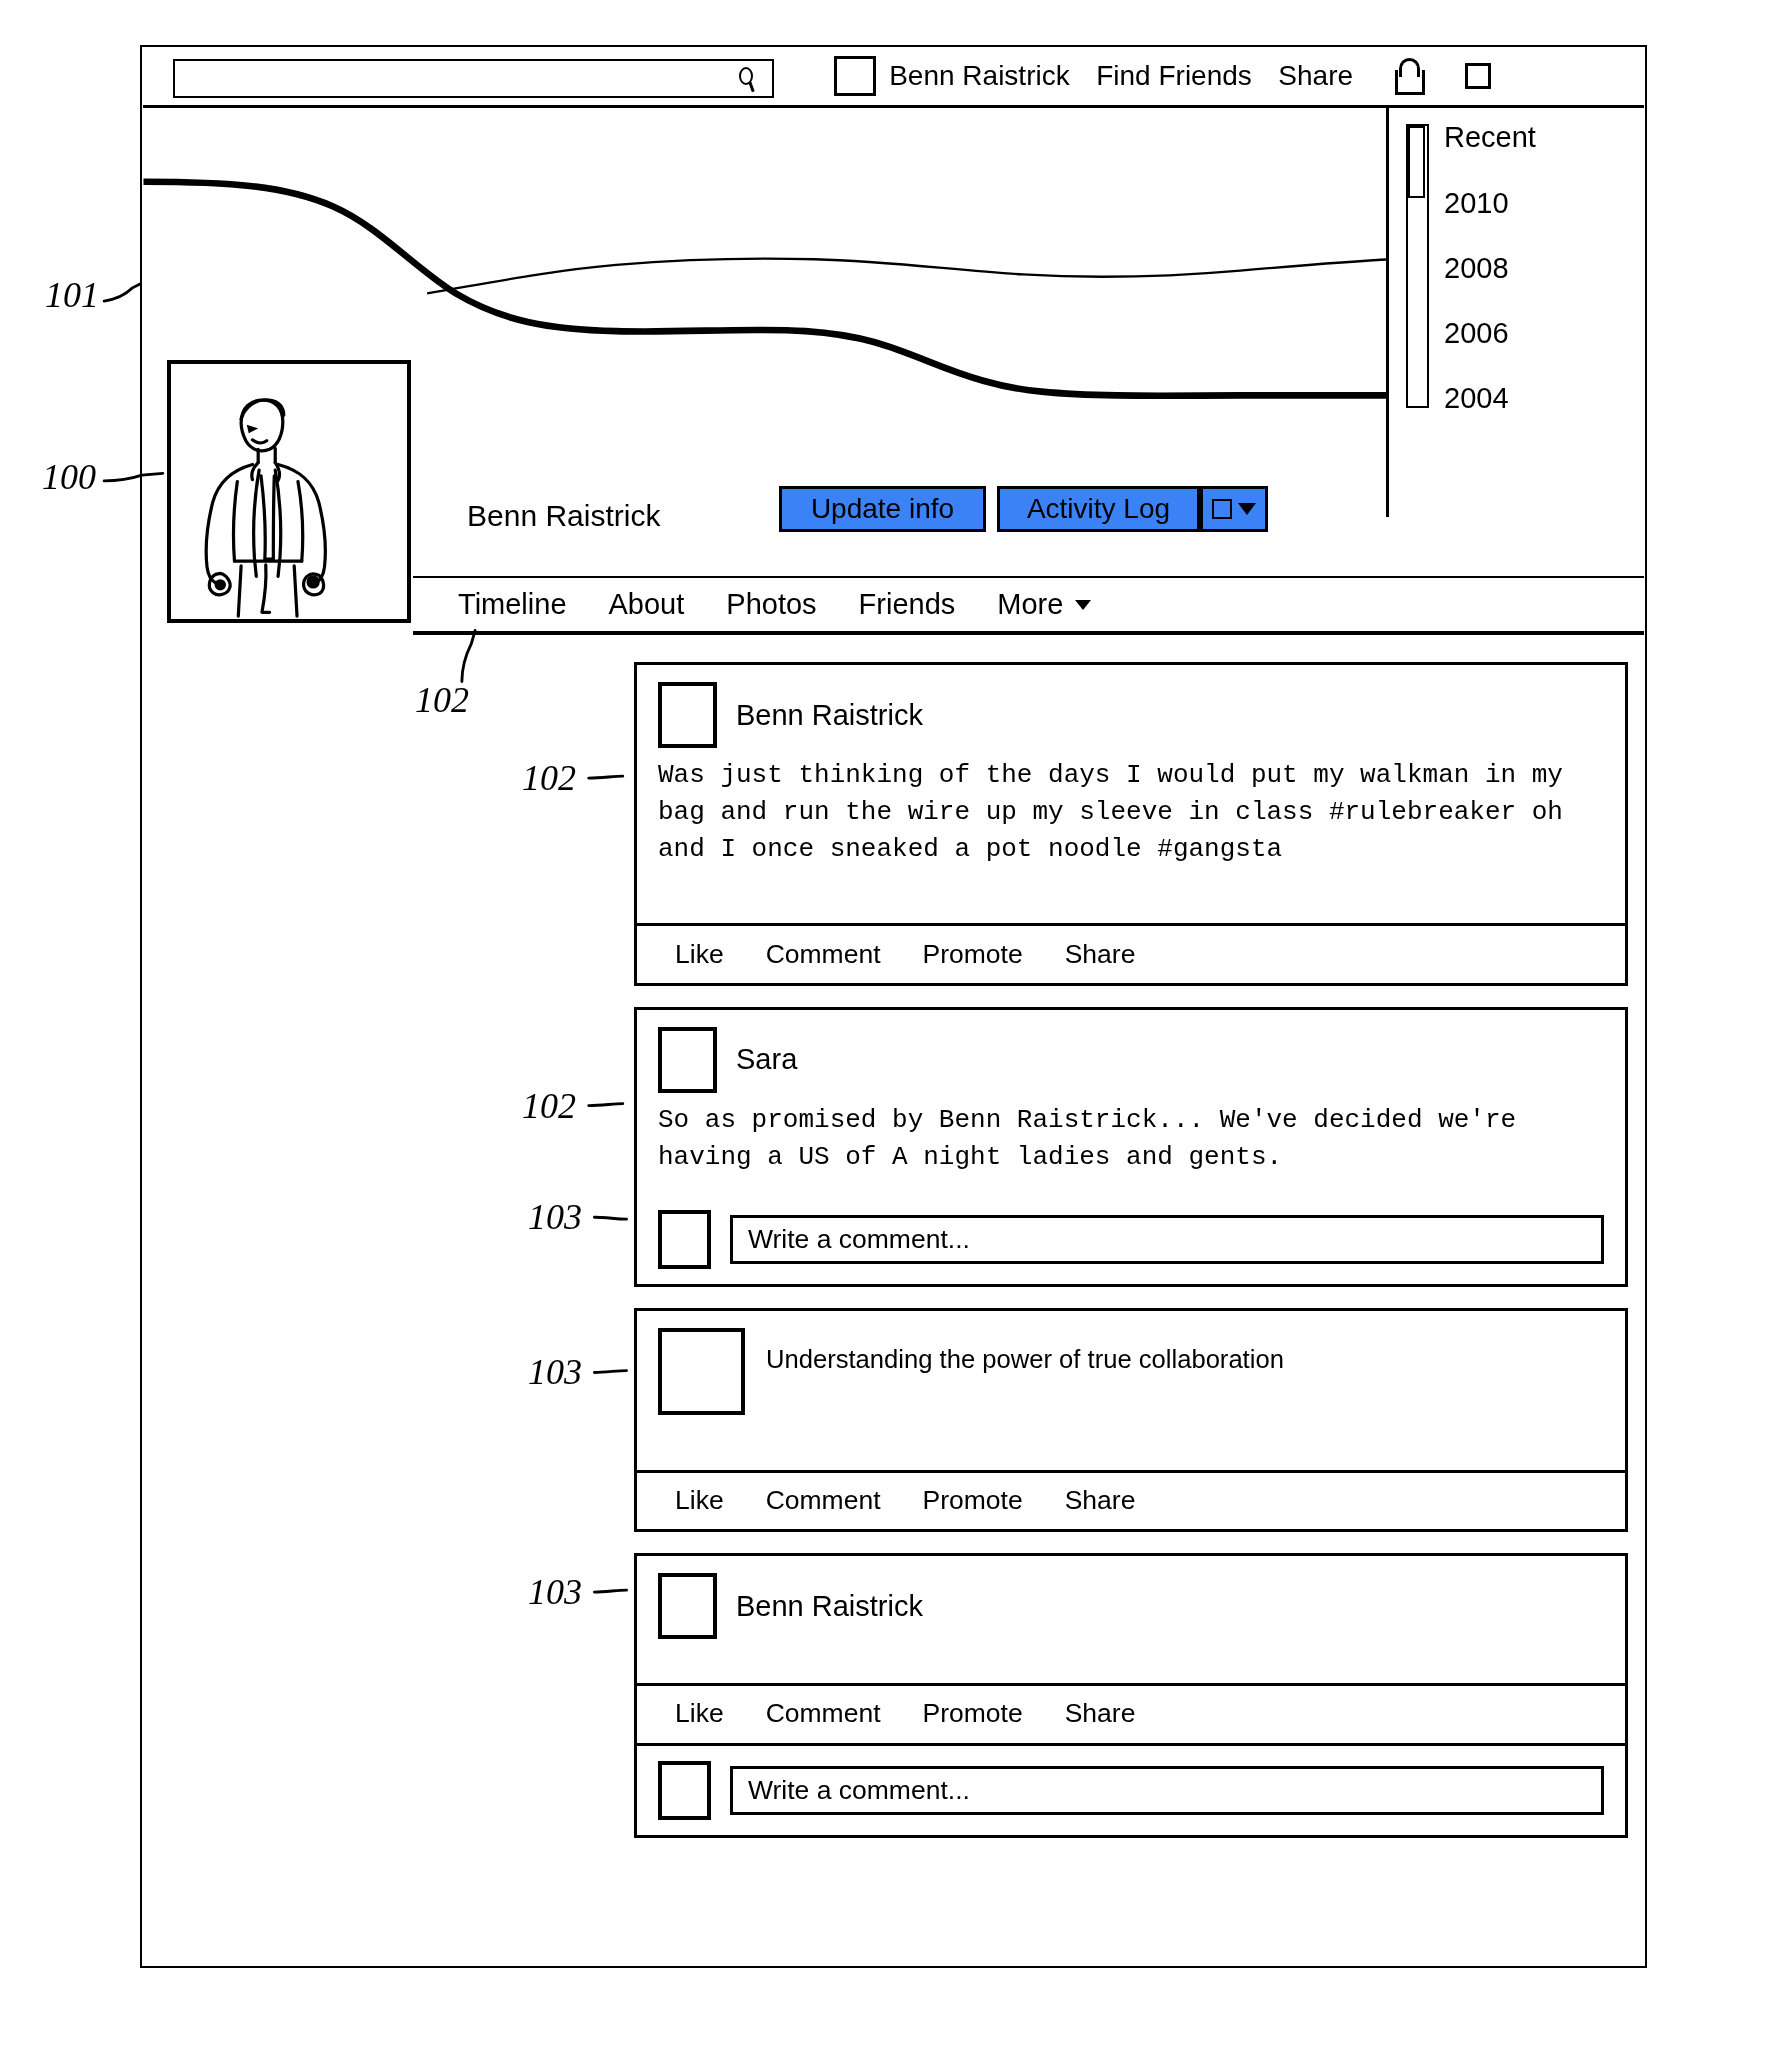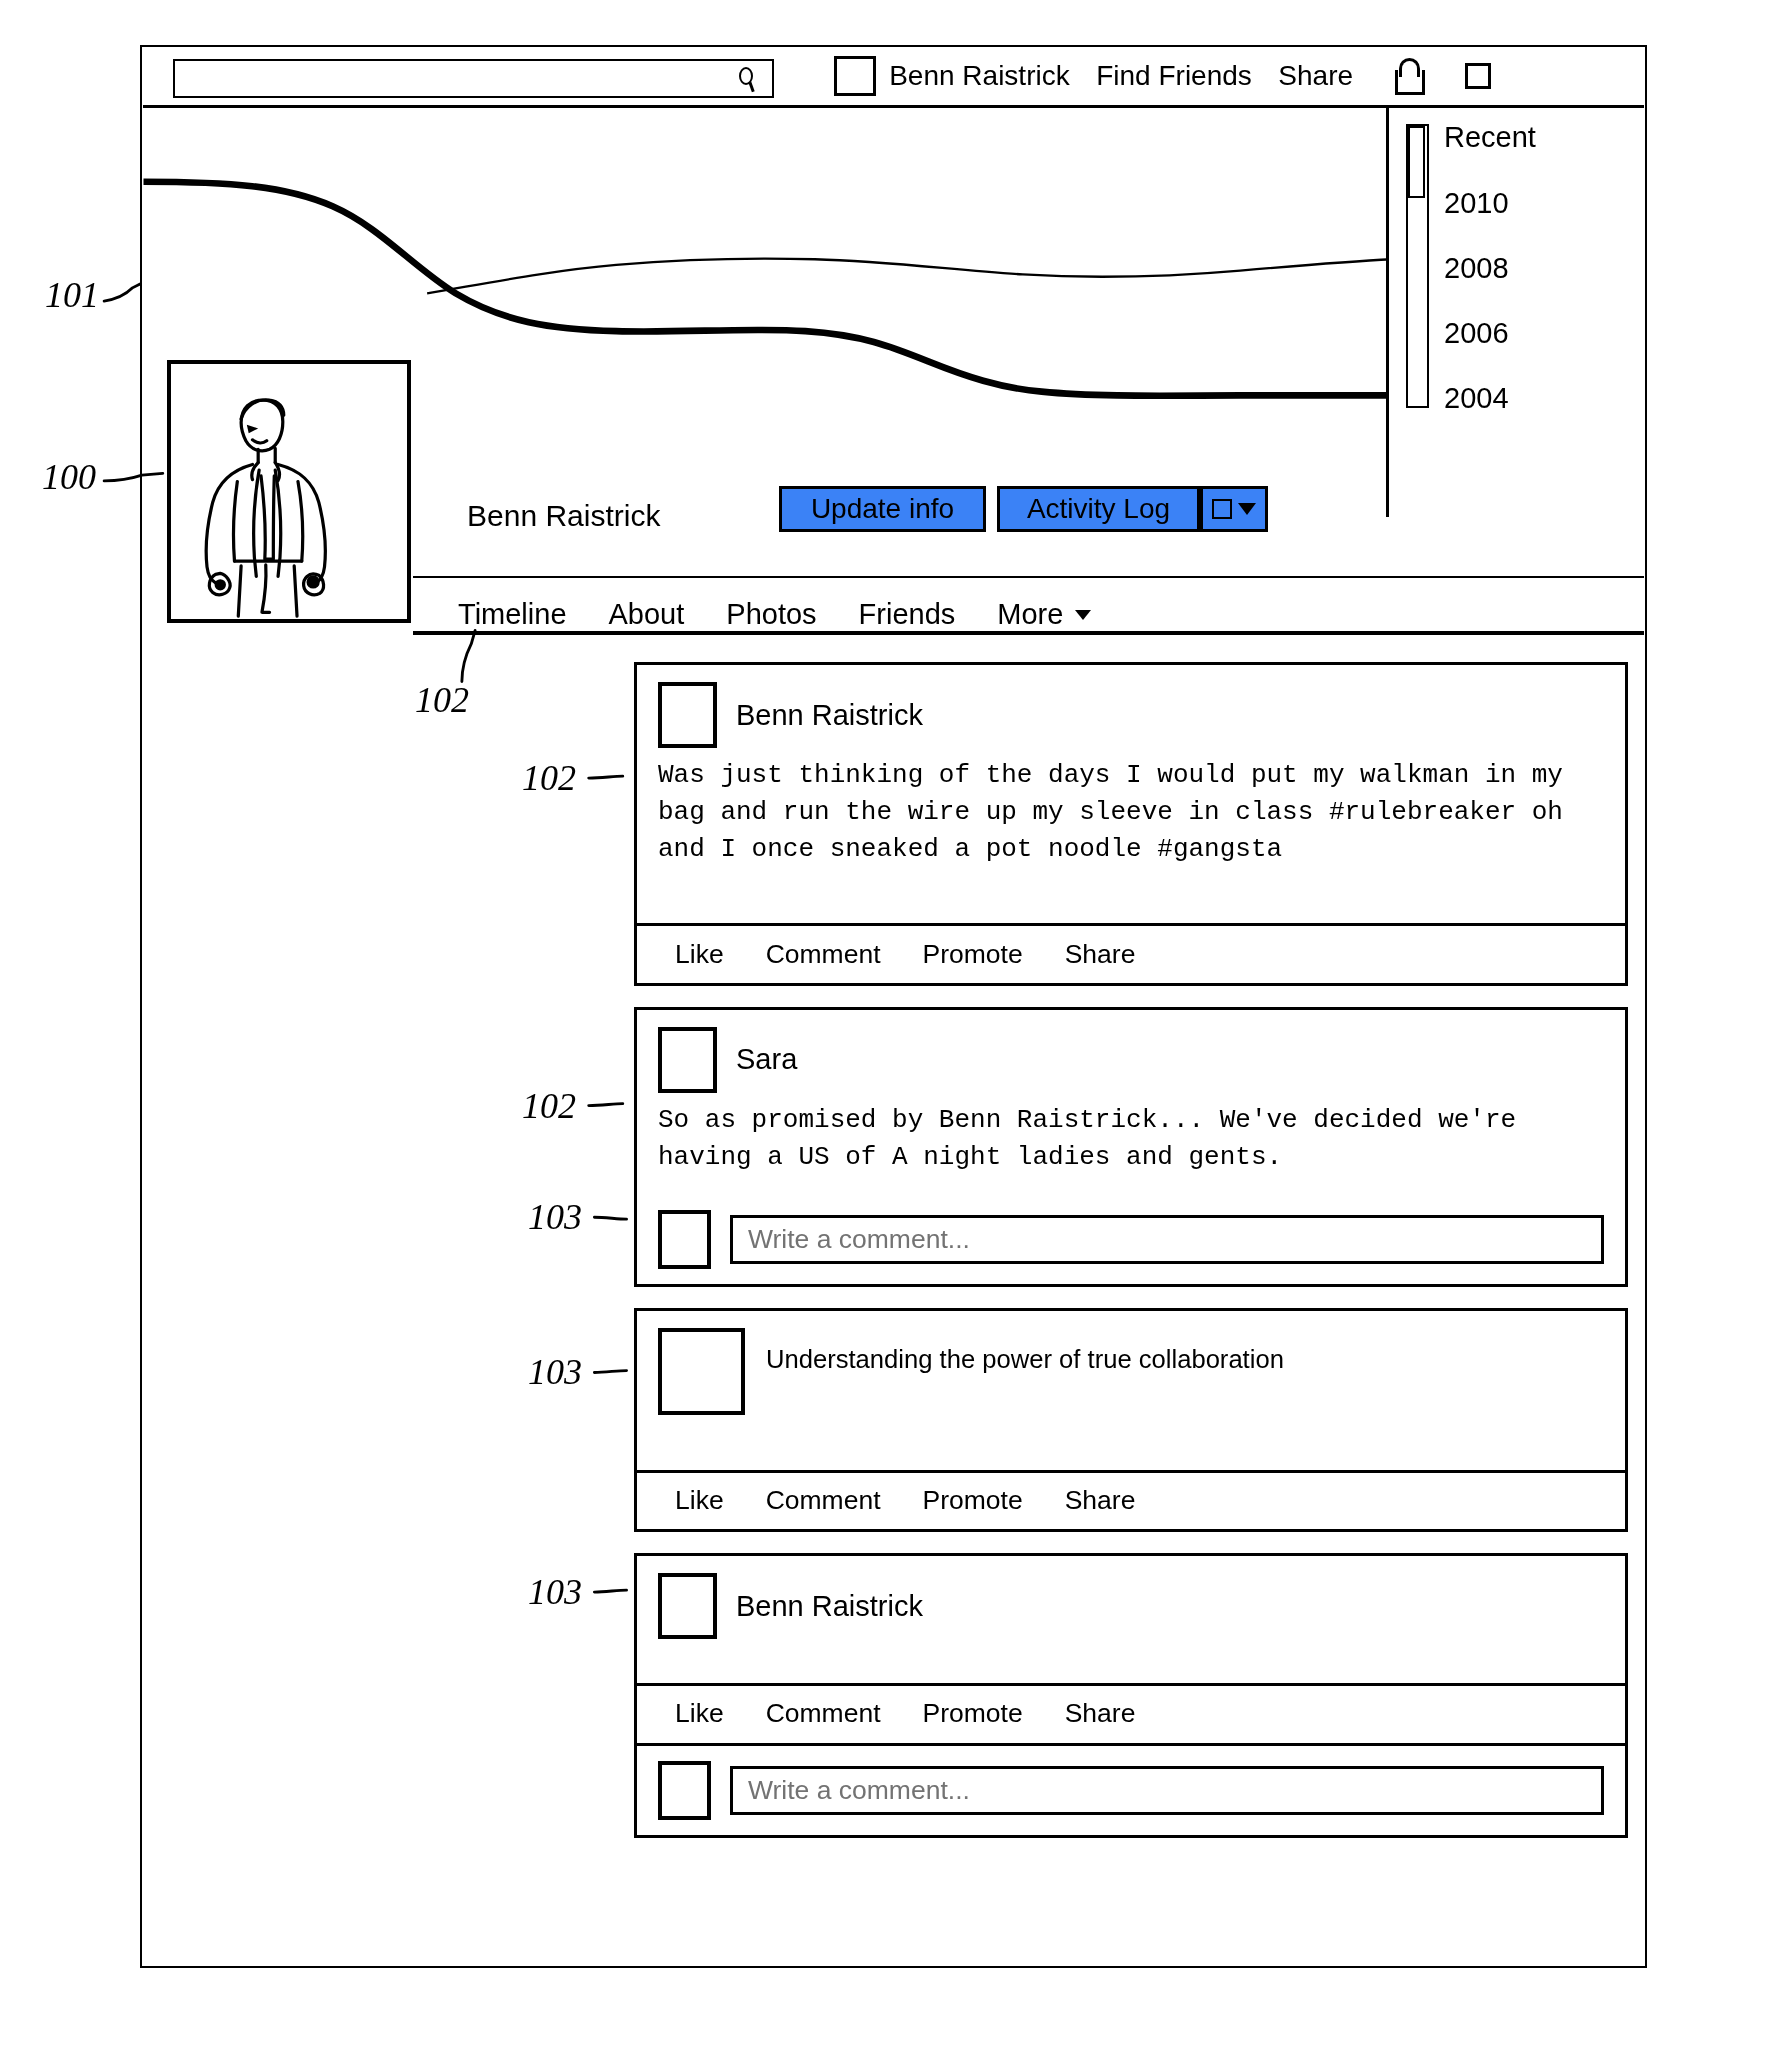--- a/index.html
+++ b/index.html
@@ -264,21 +264,21 @@
   #tab-bar {
     position: absolute;
     left: 270px;
     top: 528px;
     width: 1231px;
     height: 59px;
     border-top: 2.8px solid #000;
     border-bottom: 4.7px solid #000;
     box-sizing: border-box;
     display: flex;
-    align-items: flex-end;
+    align-items: center;
     padding-left: 45px;
   }
   .tab-item {
     font-size: 29px;
     margin-right: 42px;
     white-space: nowrap;
     display: flex;
     align-items: center;
     gap: 11.4px;
   }
@@ -353,21 +353,21 @@
   .comment-input {
     flex: 1;
     height: 49px;
     border: 3.8px solid #000;
     box-sizing: border-box;
     background: #fff;
     display: flex;
     align-items: center;
     padding-left: 15px;
     font-size: 26.5px;
-    color: #737373;
+    color: #000000;
   }
   
   .attachment {
     display: flex;
     gap: 21px;
     padding: 17px 24.6px 19px 21px;
     align-items: flex-start;
   }
   .attachment-thumb {
     width: 87px;

